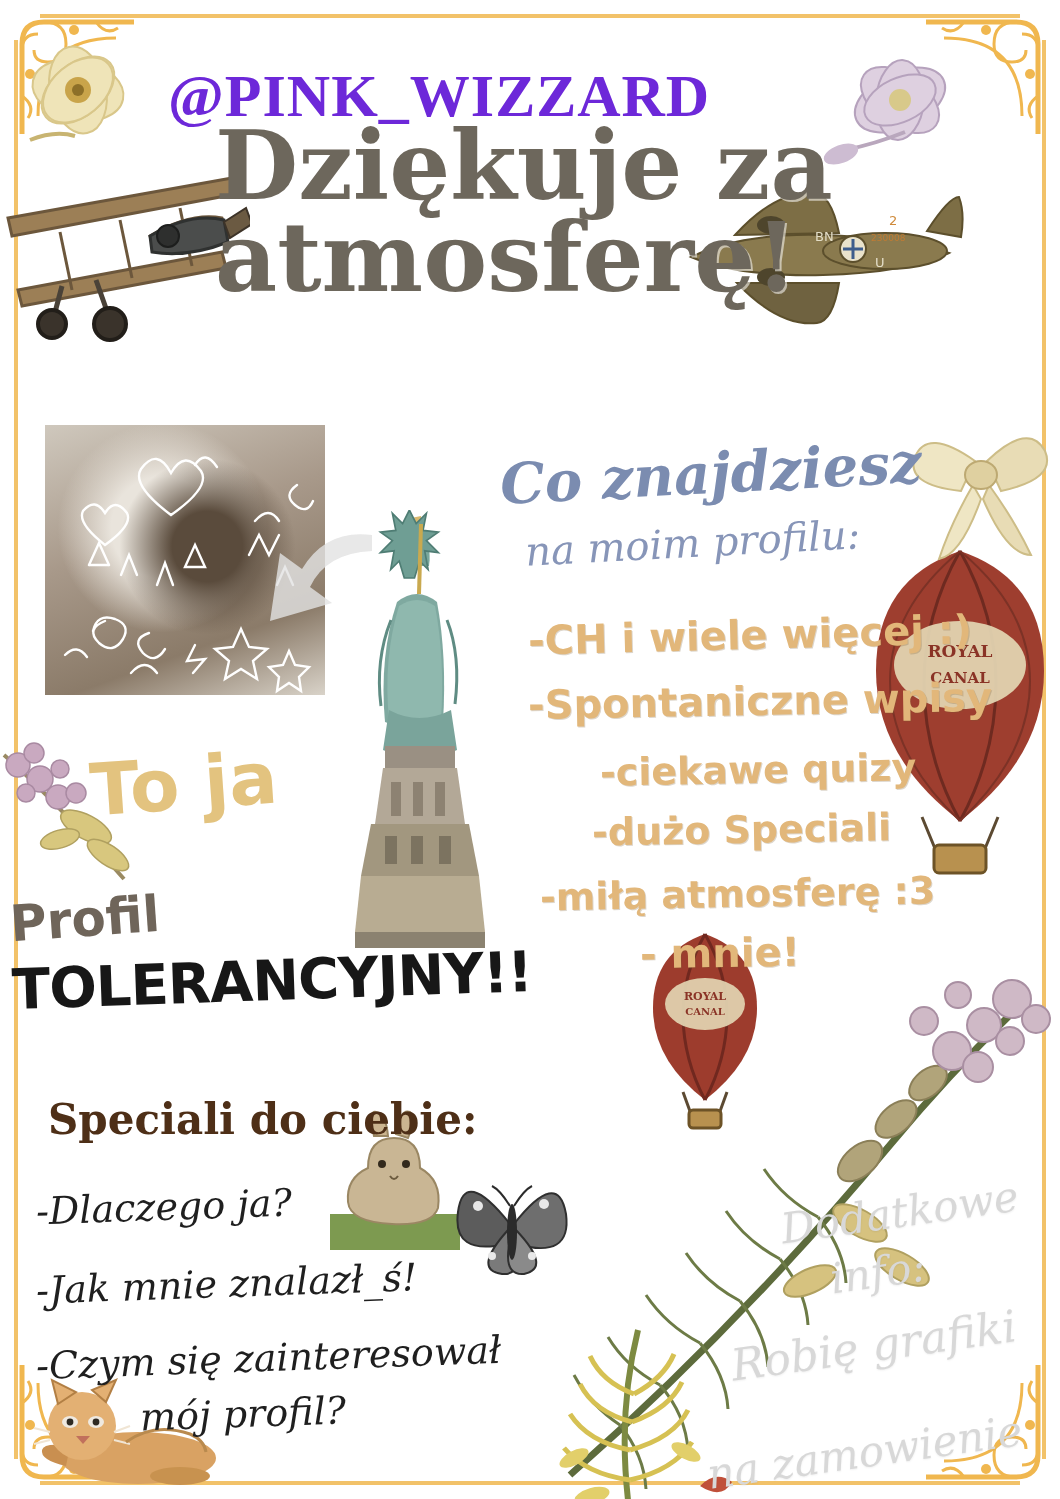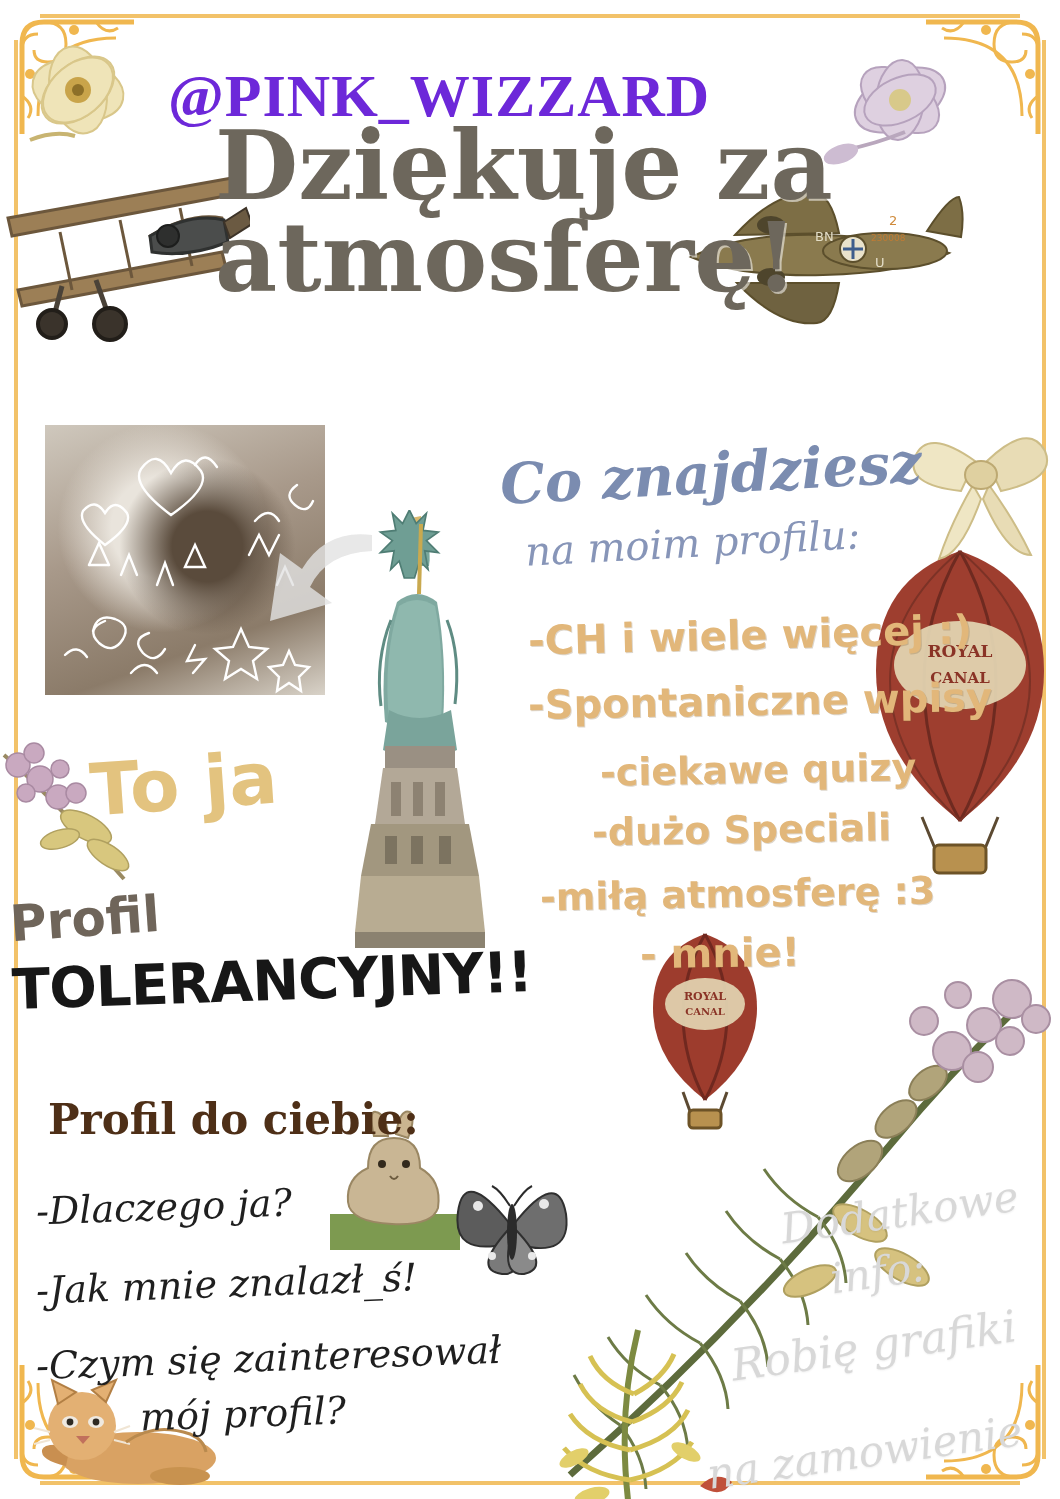--- a/index.html
+++ b/index.html
@@ -531,21 +531,21 @@
   <div class="t bullet" id="b2">-Spontaniczne wpisy</div>
   <div class="t bullet" id="b3">-ciekawe quizy</div>
   <div class="t bullet" id="b4">-dużo Speciali</div>
   <div class="t bullet" id="b5">-miłą atmosferę :3</div>
   <div class="t bullet" id="b6">- mnie!</div>
 
   <div class="t" id="toja">To ja</div>
   <div class="t" id="profil">Profil</div>
   <div class="t" id="tolerancyjny">TOLERANCYJNY!!</div>
 
-  <div class="t" id="pytania">Profil do ciebie:</div>
+  <div class="t" id="pytania">Speciali do ciebie:</div>
   <div class="t q" id="q1">-Dlaczego ja?</div>
   <div class="t q" id="q2">-Jak mnie znalazł_ś!</div>
   <div class="t q" id="q3">-Czym się zainteresował</div>
   <div class="t q" id="q3b">mój profil?</div>
 
   <div class="t info" id="i1">Dodatkowe</div>
   <div class="t info" id="i2">info:</div>
   <div class="t info" id="i3">Robię grafiki</div>
   <div class="t info" id="i4">na zamowienie</div>
 

